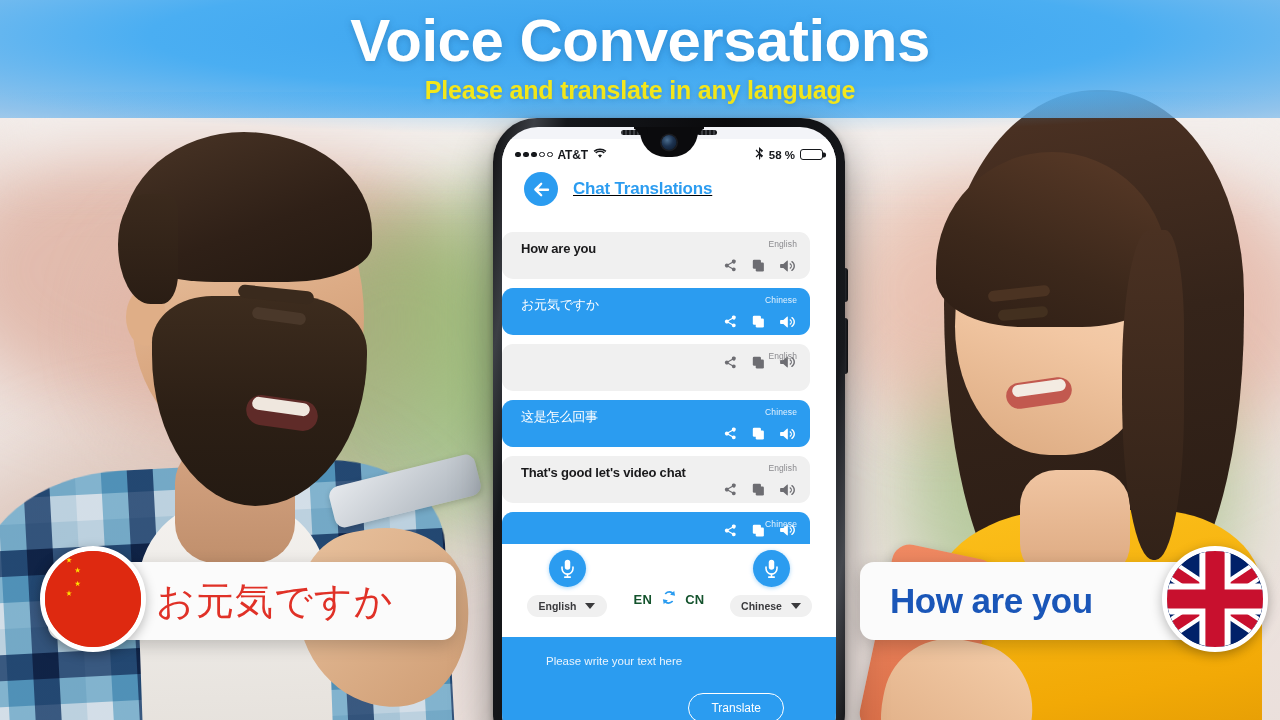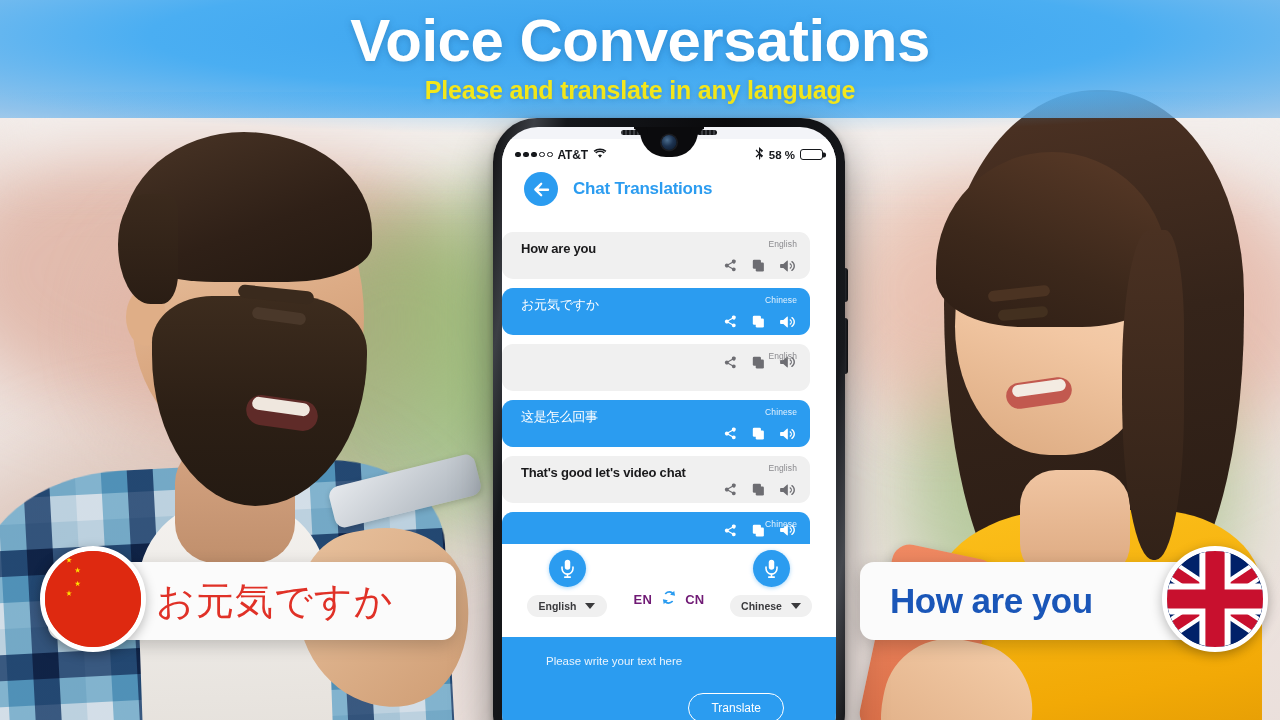--- a/index.html
+++ b/index.html
@@ -256,21 +256,21 @@
   .batt-fill{ height:100%; width:58%; background:#16181c; border-radius:1px; }
   .batt-cap{
     position:absolute; right:-3.6px; top:50%; transform:translateY(-50%);
     width:2.2px; height:5px; background:#16181c; border-radius:0 2px 2px 0;
   }
 
   
   #app-header{
     position:absolute; left:0; right:0; top:31px; height:62px;
     display:flex; align-items:center; gap:15px; padding:0 22px;
-    background:#ffffff; z-index:2;
+    background:#ffffff; z-index:2;text-decoration:underline;
   }
   #back-button{
     width:34px; height:34px; border-radius:50%; background:#2b9cf0;
     display:flex; align-items:center; justify-content:center; flex:0 0 auto;
     cursor:pointer;
   }
   #screen-title{ font-size:17px; font-weight:600; color:#2b9cf0; letter-spacing:-.2px; }
 
   
   #chat-list{
@@ -323,21 +323,21 @@
     min-width:80px;
   }
   .caret{
     width:0; height:0; border-left:5px solid transparent; border-right:5px solid transparent;
     border-top:6px solid #3a3a3d;
   }
   #swap-row{
     position:absolute; left:50%; bottom:26px; transform:translateX(-50%);
     display:flex; align-items:center; gap:7px;
   }
-  .swap-code{ font-size:13px; font-weight:700; color:#701a75; letter-spacing:.3px; }
+  .swap-code{ font-size:13px; font-weight:700; color:#14532d; letter-spacing:.3px; }
 
   
   #input-panel{
     position:absolute; left:0; right:0; bottom:0; height:112px;
     background:#2b9cf0; border-radius:0 0 30px 30px;
     padding:18px 22px; z-index:2;
   }
   #input-placeholder{
     font-size:11.5px; color:#eaf4fd; font-weight:500; margin-left:22px;
   }

